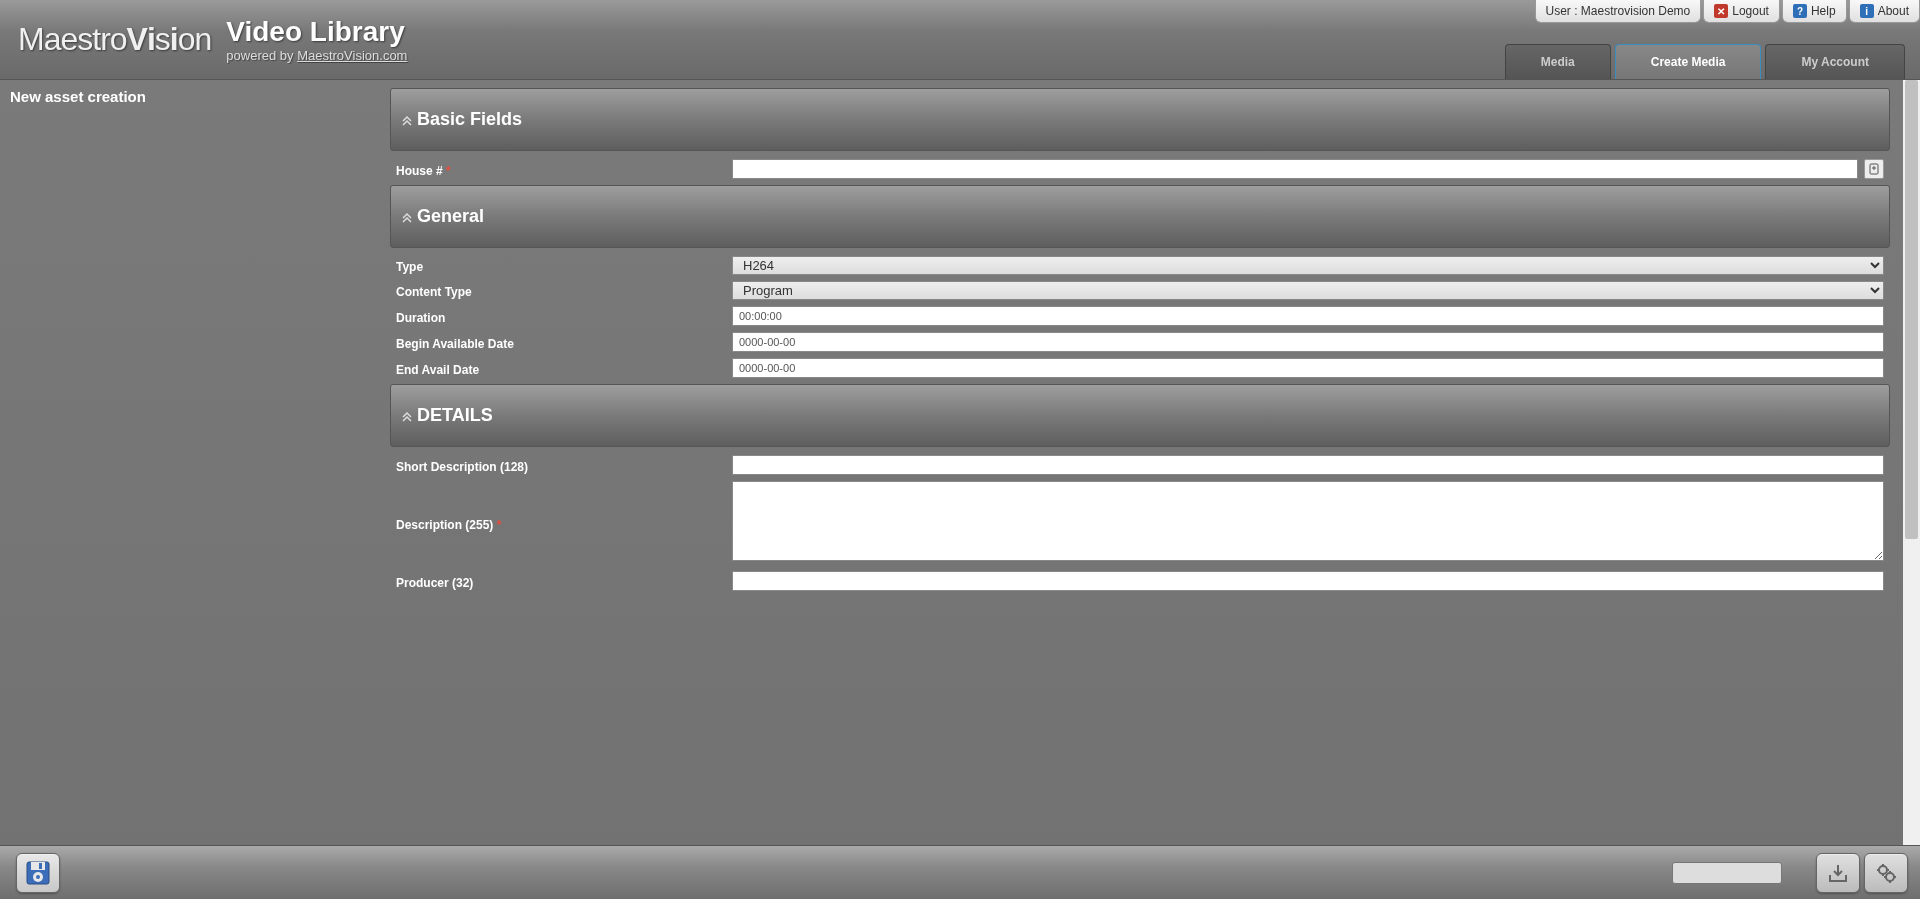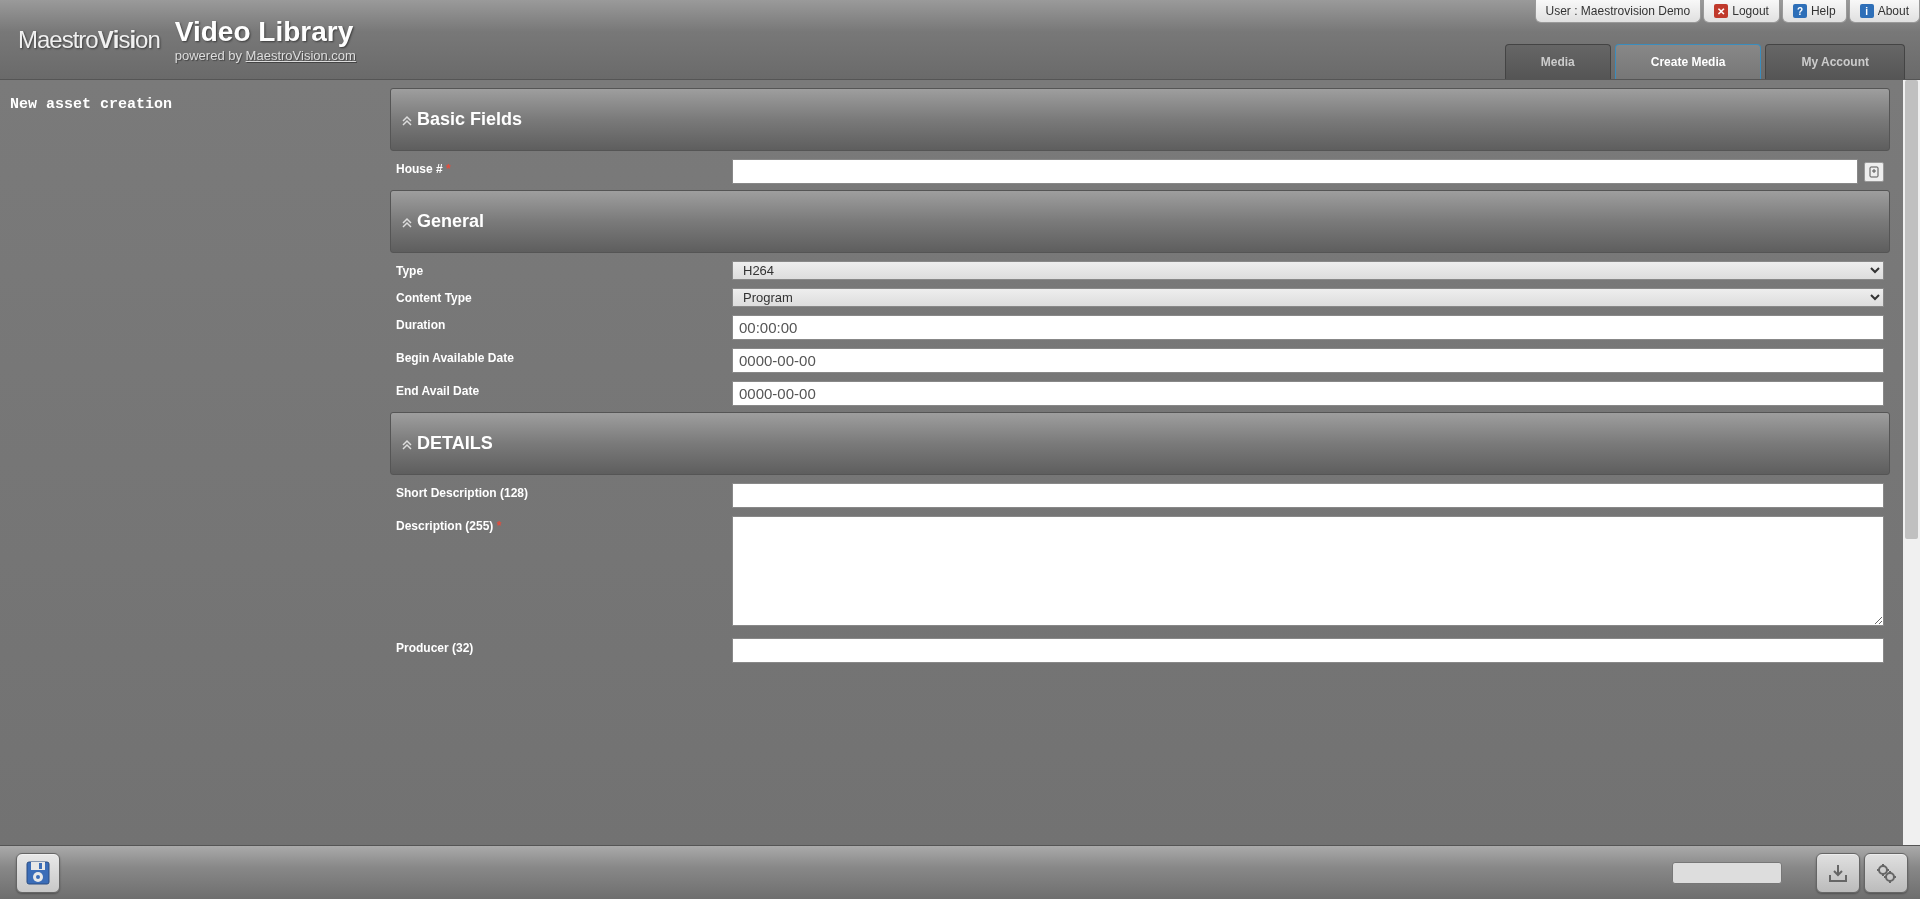--- a/index.html
+++ b/index.html
@@ -53,21 +53,21 @@
 .header {
   height: 80px;
   background: linear-gradient(to bottom, #9a9a9a 0%, #787878 40%, #6a6a6a 100%);
   display: flex;
   align-items: center;
   padding: 0 18px;
   position: relative;
   border-bottom: 1px solid #555;
 }
 .logo-text {
-  font-size: 24px;
+  font-size: 32px;
   font-weight: 300;
   color: #f0f0f0;
   letter-spacing: -1px;
   text-shadow: 1px 1px 2px rgba(0,0,0,0.5);
 }
 .logo-text .bold { font-weight: 600; }
 .logo-text .i-bold { font-weight: 700; }
 
 .title-block { margin-left: 15px; }
 .app-title {
@@ -111,22 +111,21 @@
 }
 
 
 .main {
   display: flex;
   height: calc(100% - 80px - 54px);
   background: linear-gradient(to bottom, #7a7a7a, #727272);
 }
 .sidebar {
   width: 390px;
-  padding: 16px 10px;
-  font-family: Liberation Mono, monospace;
+  padding: 8px 10px;
 }
 .sidebar-title {
   font-size: 15px;
   font-weight: bold;
   color: #fff;
 }
 .form-area {
   flex: 1;
   padding: 8px 30px 8px 0;
   overflow-y: auto;
@@ -150,43 +149,42 @@
 }
 .section-header .title {
   color: #fff;
   font-size: 18px;
   font-weight: bold;
 }
 
 
 .form-row {
   display: flex;
-  align-items: flex-start;
+  align-items: center;
   margin-bottom: 6px;
   padding: 0 6px;
-  margin-top: 8px;
 }
 .form-label {
   width: 336px;
   font-size: 12px;
   font-weight: bold;
   color: #fff;
   padding-top: 3px;
 }
 .form-label .req { color: #e74c3c; }
 .form-control {
   flex: 1;
 }
 .form-control input[type="text"],
 .form-control textarea {
   width: 100%;
   border: 1px solid #888;
   background: #fff;
   padding: 3px 6px;
-  font-size: 15px;
+  font-size: 11px;
   color: #555;
   font-family: inherit;
 }
 .form-control textarea { resize: both; }
 .form-control select {
   width: 100%;
   border: 1px solid #888;
   background: linear-gradient(to bottom, #eee, #ddd);
   padding: 0 6px;
   font-size: 13px;

